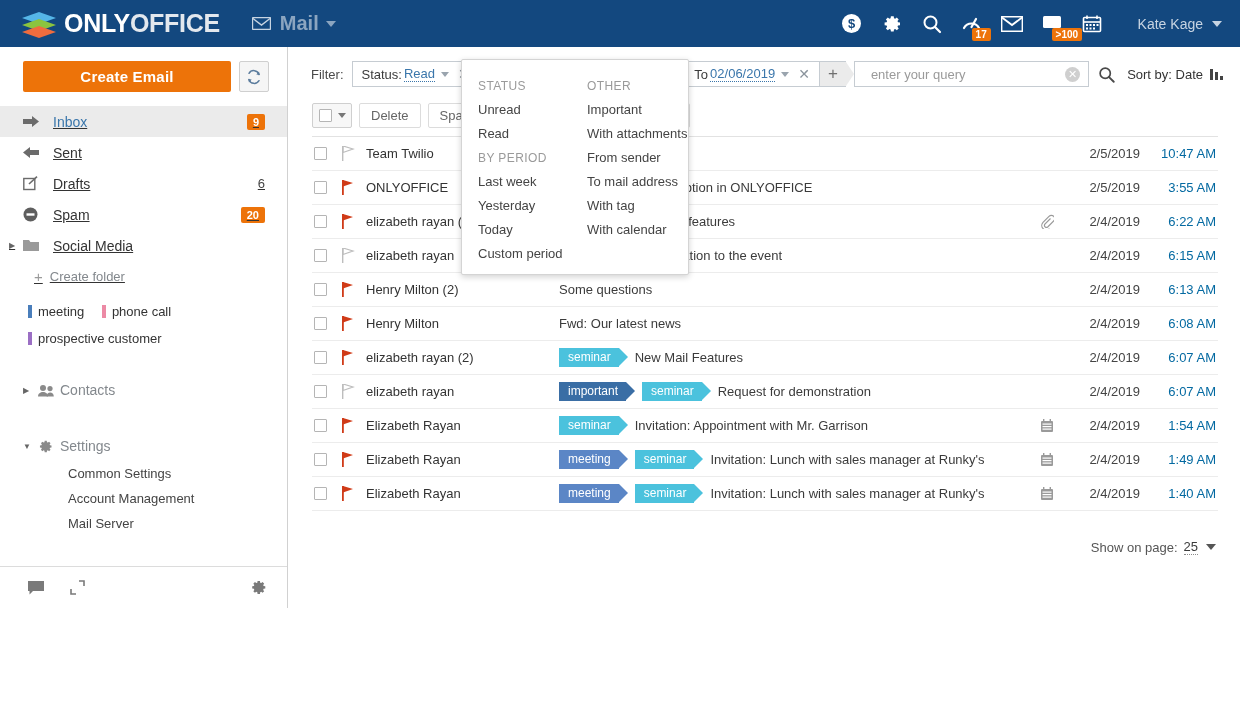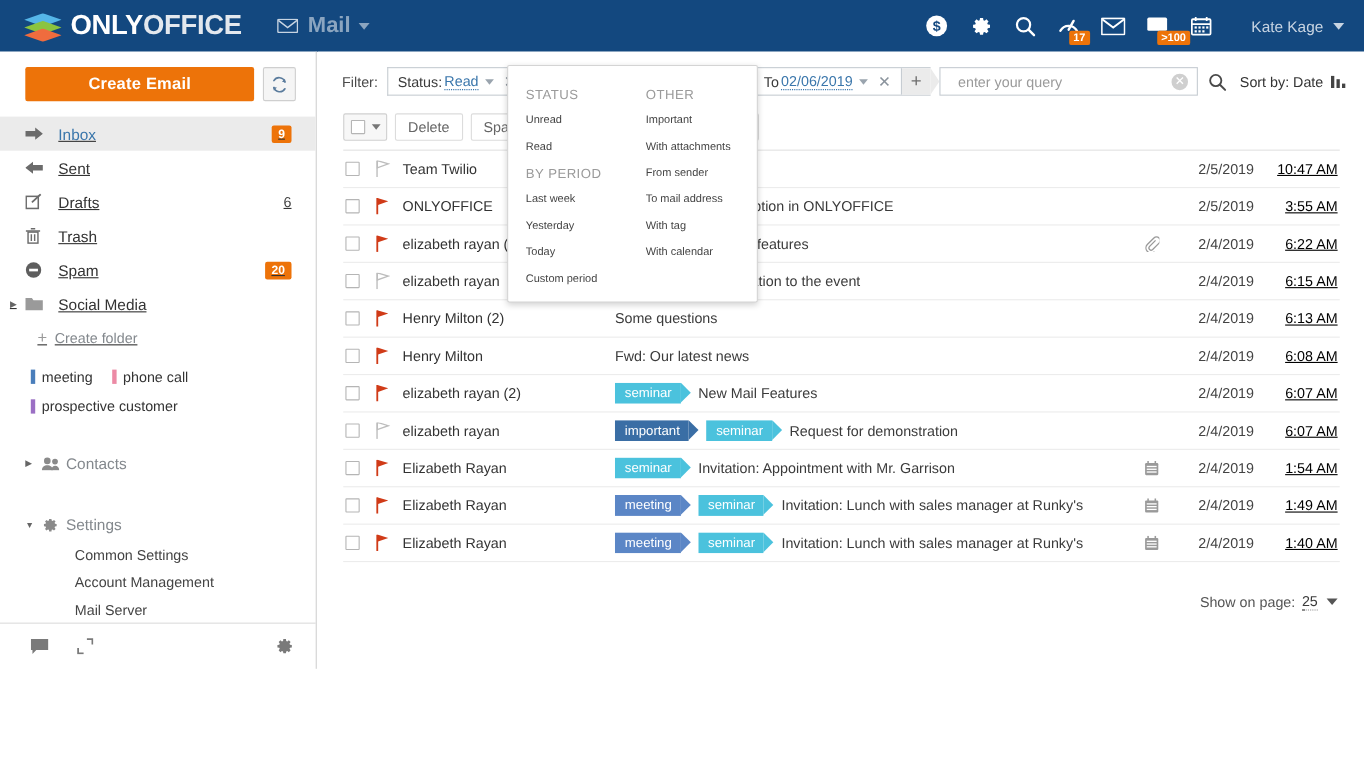--- a/index.html
+++ b/index.html
@@ -221,21 +221,21 @@
     white-space: nowrap;
   }
   .mtag::after {
     content: ""; position: absolute; right: -9px; top: 0;
     width: 0; height: 0; border-top: 9.5px solid transparent;
     border-bottom: 9.5px solid transparent; border-left: 9px solid currentColor;
   }
   .mr-subject-text { color: #3b3b3b; overflow: hidden; text-overflow: ellipsis; }
   .mr-icons { width: 42px; display: flex; align-items: center; justify-content: center; color: #9a9a9a; }
   .mr-date { width: 72px; text-align: right; color: #444; }
-  .mr-time { width: 78px; text-align: right; color: #000000; padding-right: 2px; text-decoration: underline; }
+  .mr-time { width: 78px; text-align: right; color: #0369a1; padding-right: 2px; }
 
   .paging {
     display: flex; align-items: center; justify-content: flex-end;
     padding: 28px 24px 0 0; color: #555; font-size: 13px;
   }
   .paging-val { color: #3b3b3b; border-bottom: 1px dotted #8c8c8c; margin-left: 6px; cursor: pointer; }
   .paging-caret {
     display: inline-block; width: 0; height: 0; margin-left: 8px;
     border-left: 5px solid transparent; border-right: 5px solid transparent;
     border-top: 6px solid #555;
@@ -248,21 +248,21 @@
     box-shadow: 0 2px 6px rgba(0,0,0,.18);
     display: flex; padding: 14px 0 0 0; z-index: 50;
   }
   .dd-col { width: 113px; }
   .dd-col.col1 { padding-left: 16px; }
   .dd-col.col2 { padding-left: 12px; }
   .dd-head {
     color: #9a9a9a; font-size: 12px; letter-spacing: .4px;
     line-height: 24px; text-transform: uppercase;
   }
-  .dd-item { color: #444; font-size: 10px; line-height: 24px; cursor: pointer; white-space: nowrap; }
+  .dd-item { color: #444; font-size: 13px; line-height: 24px; cursor: pointer; white-space: nowrap; }
 </style>
 </head>
 <body>
 
 <div class="header">
   <div class="logo-wrap">
     <div class="logo-stack">
       <svg class="logo-layer logo-l1" viewBox="0 0 34 12">
           <polygon points="17,0 34,6 17,12 0,6" fill="#55b6e8"></polygon>
         </svg>
@@ -379,33 +379,20 @@
     </div>
     <div class="folder">
       <span class="folder-ico">
         <svg width="15" height="15" viewBox="0 0 15 15">
             <rect x="0.8" y="2.5" width="11" height="11" fill="none" stroke="#6b6b6b" stroke-width="1.4"></rect>
             <line x1="6" y1="8" x2="14" y2="0.6" stroke="#6b6b6b" stroke-width="1.6"></line>
           </svg>
       </span>
       <span class="folder-label">Drafts</span>
       <span class="folder-count">6</span>
-    </div>
-    <div class="folder">
-      <span class="folder-ico">
-        <svg width="14" height="15" viewBox="0 0 14 15" fill="none" stroke="#6b6b6b" stroke-width="1.3">
-            <rect x="2.5" y="4" width="9" height="10"></rect>
-            <line x1="0.5" y1="3" x2="13.5" y2="3"></line>
-            <line x1="5" y1="1" x2="9" y2="1"></line>
-            <line x1="5.5" y1="6" x2="5.5" y2="12"></line>
-            <line x1="8.5" y1="6" x2="8.5" y2="12"></line>
-          </svg>
-      </span>
-      <span class="folder-label">Trash</span>
-      <span class="folder-count"></span>
     </div>
     <div class="folder">
       <span class="folder-ico">
         <svg width="15" height="15" viewBox="0 0 15 15">
             <circle cx="7.5" cy="7.5" r="7" fill="#5e5e5e"></circle>
             <rect x="3.5" y="6.3" width="8" height="2.4" fill="#fff"></rect>
           </svg>
       </span>
       <span class="folder-label">Spam</span>
       <span class="folder-count badge">20</span>

